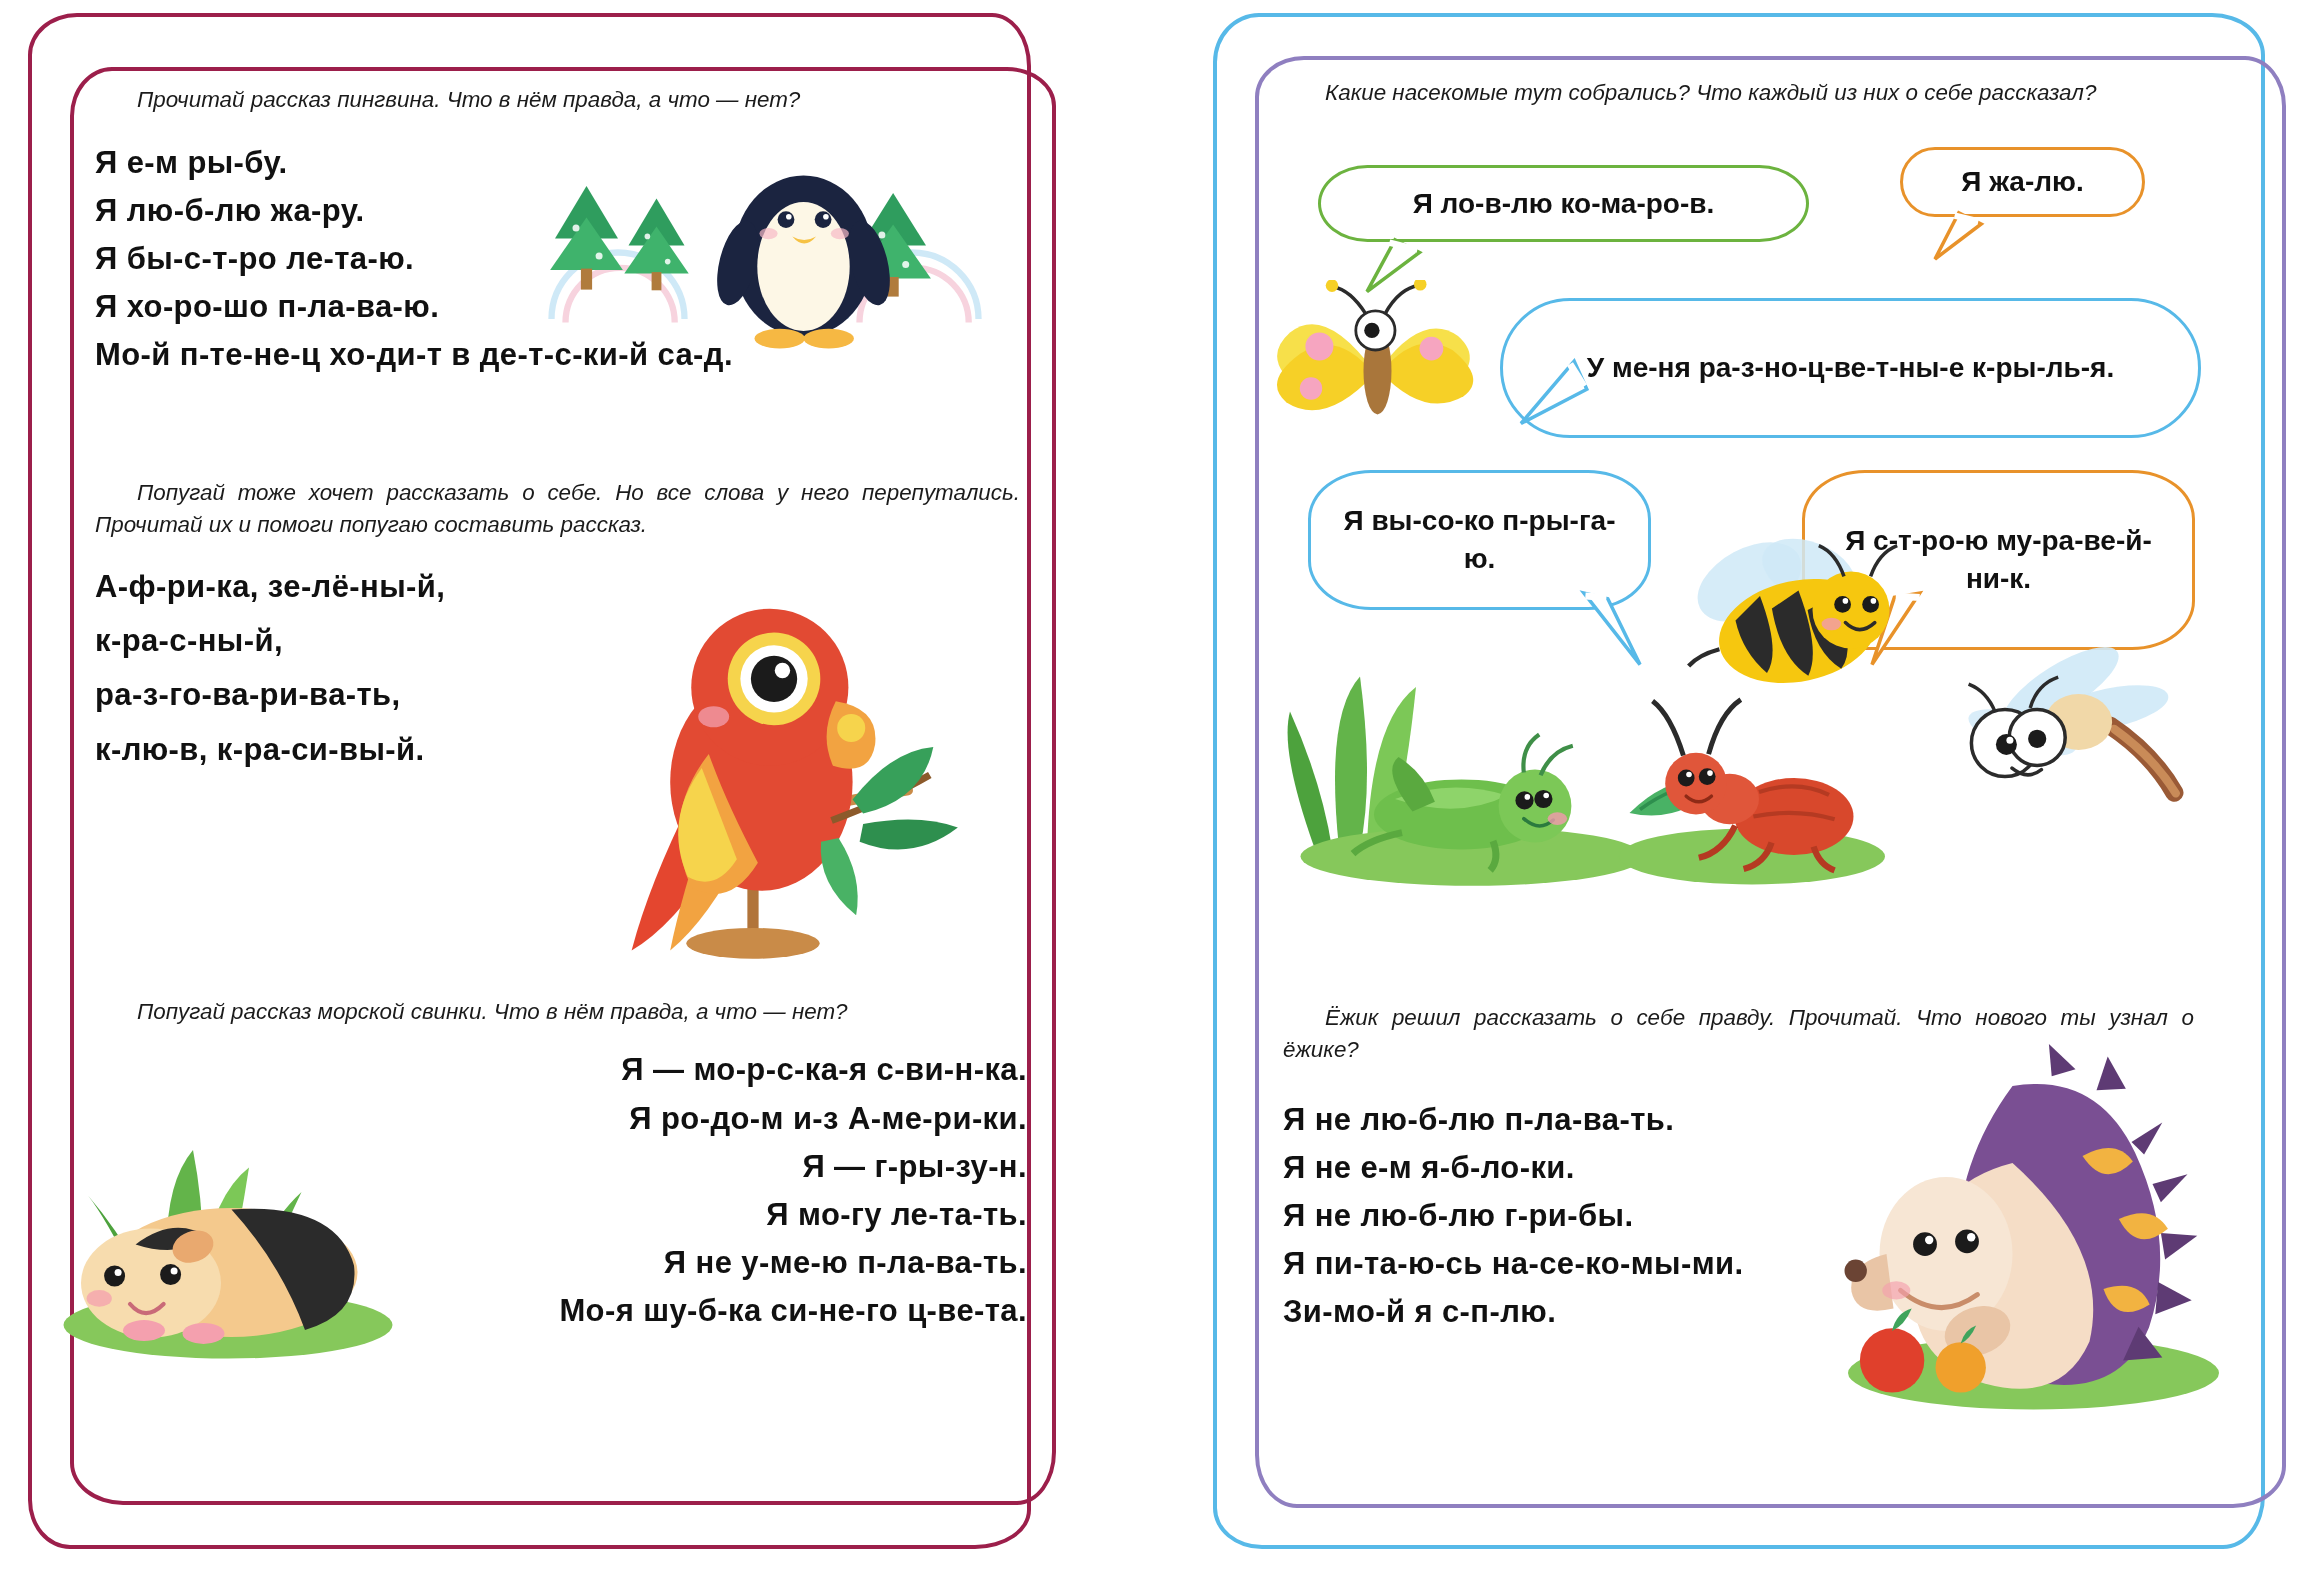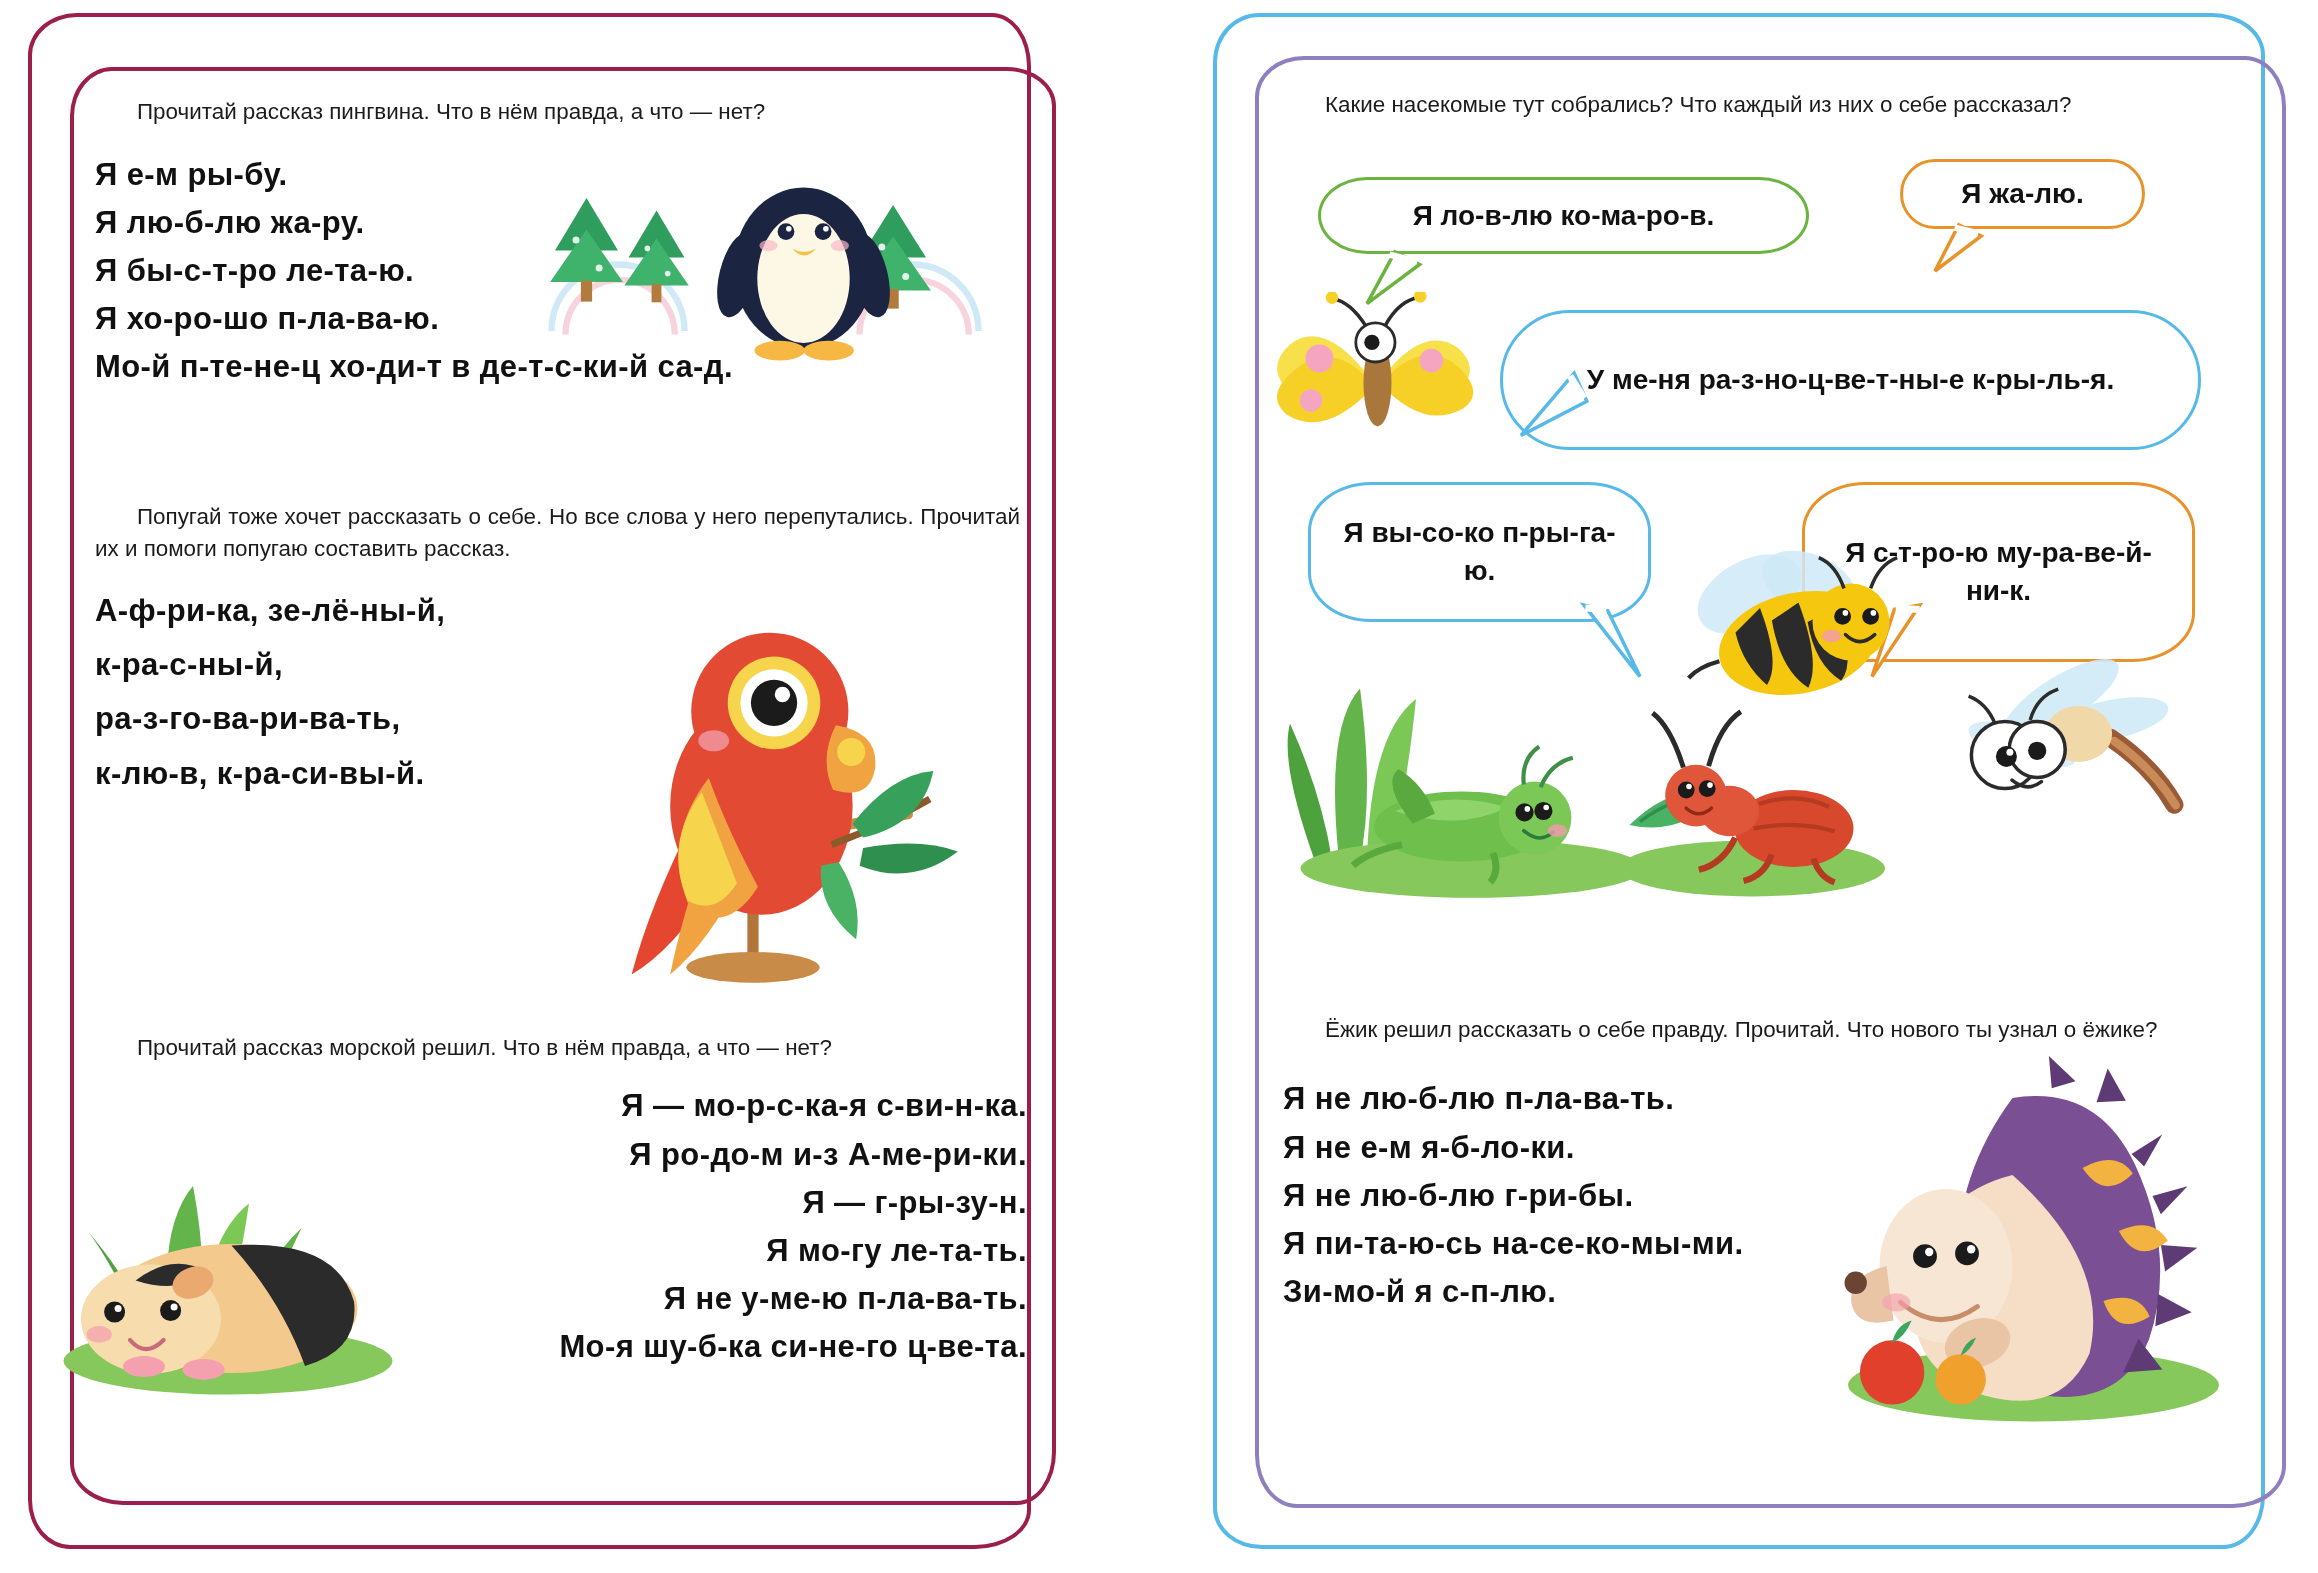--- a/index.html
+++ b/index.html
@@ -61,21 +61,22 @@
     width: 932px;
   }
   .right .content { left: 91px; top: 77px; width: 967px; }
 
   .instr {
     font-size: 22.4px;
     line-height: 1.45;
     color: #1b1b1b;
     text-align: justify;
     text-indent: 42px;
-    margin: 12px 0 18px 0;
+    margin: 0 0 18px 0;
+    font-style: italic;
   }
 
   .verse {
     font-size: 31px;
     font-weight: bold;
     line-height: 1.55;
     color: #111111;
     letter-spacing: 0.4px;
   }
   .verse div { white-space: nowrap; }
@@ -221,21 +222,21 @@
             <circle cx="280" cy="116" r="11" fill="#ffffff"></circle>
             <ellipse cx="182" cy="182" rx="22" ry="15" fill="#f2a0b0" opacity=".75"></ellipse>
 
             <path d="M356 160 q62 10 56 62 q-8 46 -60 30 q-20 -45 4 -92 Z" fill="#f2a341"></path>
             <circle cx="378" cy="198" r="20" fill="#f6d44c"></circle>
           </svg>
         </div>
       </div>
 
       <div class="block" style="height:421px;">
-        <p class="instr" style="width:925px;">Прочитай рассказ морской решил. Что в нём правда, а что — нет?</p>
+        <p class="instr" style="width:925px;">Попугай рассказ морской свинки. Что в нём правда, а что — нет?</p>
         <div class="verse right-align" style="margin-top:14px;">
           <div>Я — мо-р-с-ка-я с-ви-н-ка.</div>
           <div>Я ро-до-м и-з А-ме-ри-ки.</div>
           <div>Я — г-ры-зу-н.</div>
           <div>Я мо-гу ле-та-ть.</div>
           <div>Я не у-ме-ю п-ла-ва-ть.</div>
           <div>Мо-я шу-б-ка си-не-го ц-ве-та.</div>
         </div>
 
         <div class="illus" style="left:-42px; top:77px; width:364px; height:308px;">

